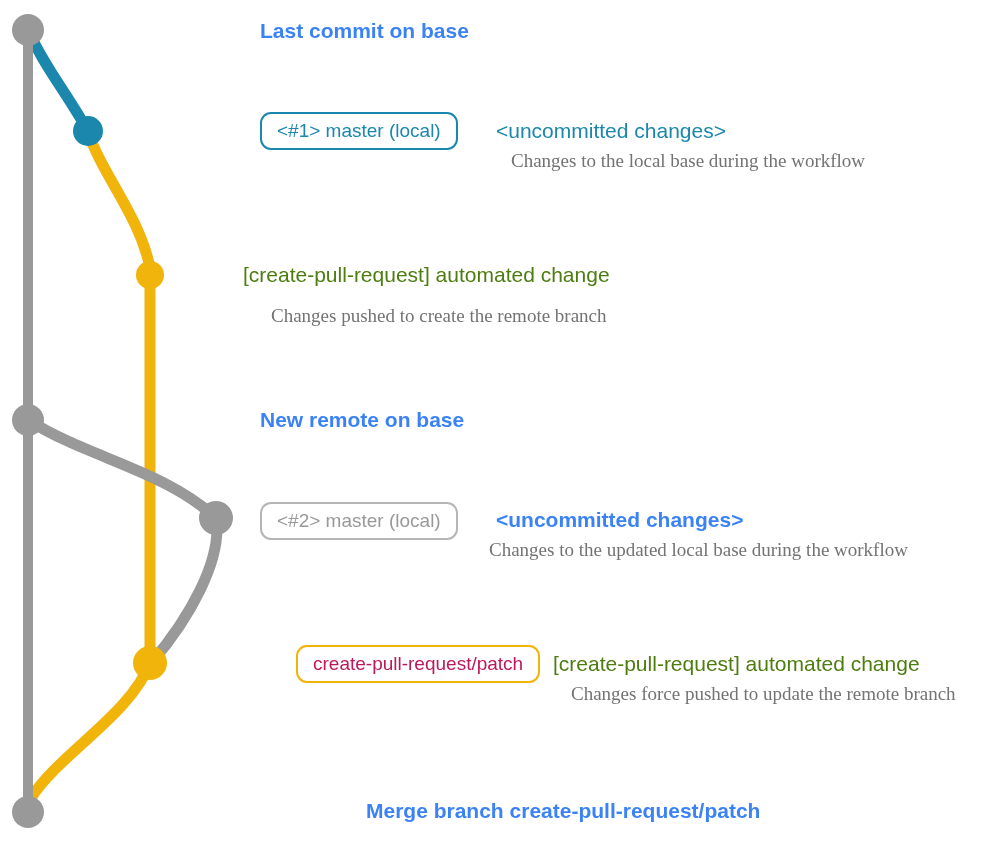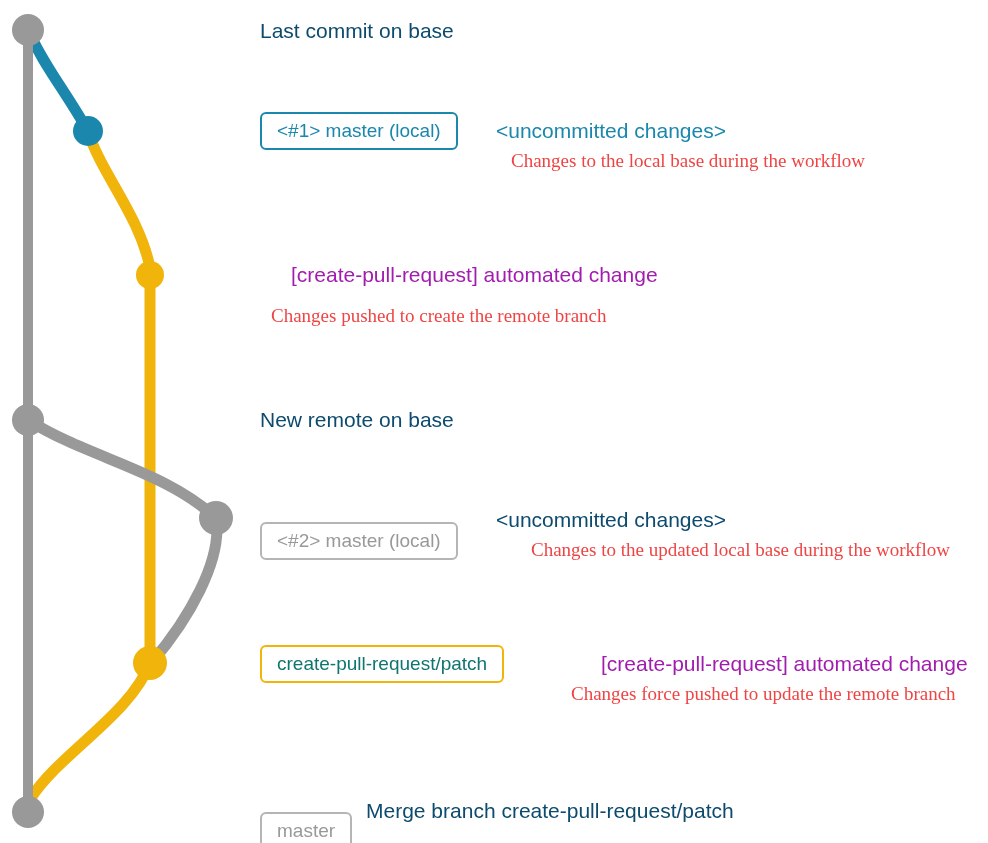--- a/index.html
+++ b/index.html
@@ -15,38 +15,38 @@
     position: absolute;
     left: 0; top: 0;
   }
   .label {
     position: absolute;
     transform: translateY(-50%);
     white-space: nowrap;
     line-height: 1.15;
   }
   .sans  { font-family: "Liberation Sans", sans-serif; font-size: 21px; }
-  .serif { font-family: "Liberation Serif", serif; font-size: 19px; color: #ef4444; }
-  .gray   { color: #0c4a6e; }
+  .serif { font-family: "Liberation Serif", serif; font-size: 19px; color: #737373; }
+  .gray   { color: #3b82f6; font-weight: bold; }
   .teal   { color: #1b87ad; }
-  .yellow { color: #a21caf; margin-left: 48px; }
+  .yellow { color: #4d7c0f; }
   .badge {
     position: absolute;
     transform: translateY(-50%);
     white-space: nowrap;
     font-family: "Liberation Sans", sans-serif;
     font-size: 19px;
     padding: 6px 15px;
     border: 2px solid;
-    border-radius: 6px;
+    border-radius: 11px;
     background: #ffffff;
   }
   .badge-teal   { color: #1b87ad; border-color: #1b87ad; }
-  .badge-yellow { color: #0f766e; border-color: #f0b40a; }
-  .badge-gray   { color: #999999; border-color: #b5b5b5; margin-top: 20px; }
+  .badge-yellow { color: #be185d; border-color: #f0b40a; margin-left: 36px; }
+  .badge-gray   { color: #999999; border-color: #b5b5b5; }
 </style>
 </head>
 <body>
 
 <div class="canvas">
 
   <svg class="graph" width="260" height="843" viewBox="0 0 260 843">
 
     <path d="M 88 131 C 100 172, 140 216, 150 268 L 150 663 C 130 715, 60 753, 31 798" fill="none" stroke-width="11" stroke-linecap="round" stroke="#f0b40a"></path>
 
@@ -71,22 +71,21 @@
   <div class="label sans teal" style="left:496px; top:131px">&lt;uncommitted changes&gt;</div>
   <div class="label serif" style="left:511px; top:161px">Changes to the local base during the workflow</div>
 
   <div class="label sans yellow" style="left:243px; top:275px">[create-pull-request] automated change</div>
   <div class="label serif" style="left:271px; top:316px">Changes pushed to create the remote branch</div>
 
   <div class="label sans gray" style="left:260px; top:420px">New remote on base</div>
 
   <div class="badge badge-gray" style="left:260px; top:521px">&lt;#2&gt; master (local)</div>
   <div class="label sans gray" style="left:496px; top:520px">&lt;uncommitted changes&gt;</div>
-  <div class="label serif" style="left:531px; top:550px">Changes to the updated local base during the workflow</div>
+  <div class="label serif" style="left:489px; top:550px">Changes to the updated local base during the workflow</div>
 
   <div class="badge badge-yellow" style="left:260px; top:664px">create-pull-request/patch</div>
   <div class="label sans yellow" style="left:553px; top:664px">[create-pull-request] automated change</div>
   <div class="label serif" style="left:571px; top:694px">Changes force pushed to update the remote branch</div>
 
-  <div class="badge badge-gray" style="left:260px; top:811px">master</div>
   <div class="label sans gray" style="left:366px; top:811px">Merge branch create-pull-request/patch</div>
 
 </div>
 
 </body></html>

